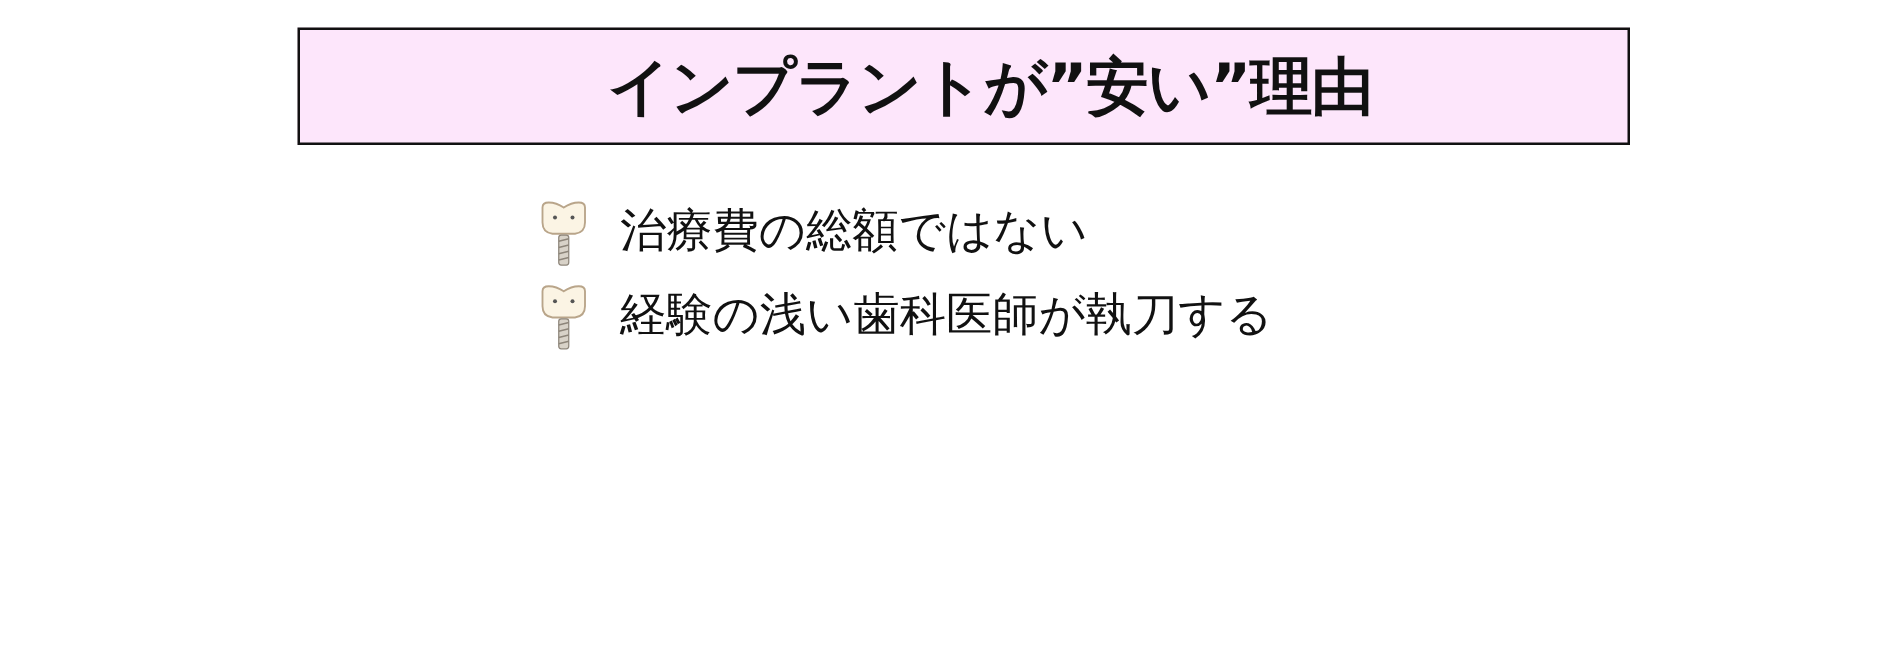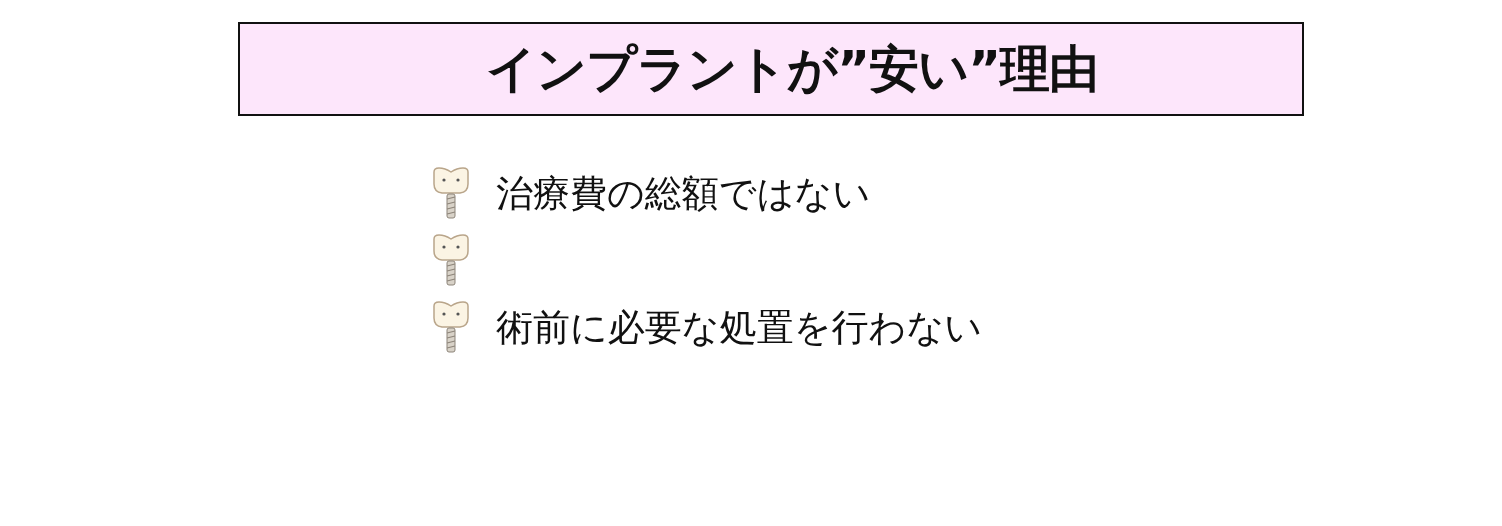--- a/index.html
+++ b/index.html
@@ -3,21 +3,21 @@
 <meta charset="utf-8">
 <style>
   html, body { margin:0; padding:0; }
   body { width:1502px; height:526px; background:#ffffff; position:relative; overflow:hidden;
          font-family: "DejaVu Sans", "Liberation Sans", sans-serif; color:#111; }
   .title-box { position:absolute; left:238px; top:22px; width:1066px; height:94px;
                background:#fde6fb; border:2px solid #111; box-sizing:border-box;
                display:flex; align-items:center; justify-content:center;padding-left:42px; }
   .title-text { font-size:50px; font-weight:bold; letter-spacing:-1px; color:#111; }
   .list { position:absolute; left:430px; top:160px; }
-  .item { height:67px; display:flex; align-items:center; }
+  .item { height:67px; display:flex; align-items:flex-start; }
   .icon { width:42px; height:56px; margin-right:24px; }
   .label { font-size:37px; color:#111; white-space:nowrap; }
 </style>
 </head>
 <body>
 
 <div class="title-box">
   <span class="title-text">インプラントが”安い”理由</span>
 </div>
 
@@ -33,24 +33,15 @@
     <span class="label">治療費の総額ではない</span>
   </div>
   <div class="item">
     <svg class="icon" viewBox="0 0 42 56">
       <path d="M4 6 Q4 2 9 2 Q15 2 21 6 Q27 2 33 2 Q38 2 38 6 L38 18 Q38 26 30 27 L12 27 Q4 26 4 18 Z" fill="#fbf4e4" stroke="#b9a58a" stroke-width="1.5"></path>
       <circle cx="14" cy="14" r="1.6" fill="#555"></circle>
         <circle cx="28" cy="14" r="1.6" fill="#555"></circle>
       <rect x="17" y="28" width="8" height="24" rx="2" fill="#d8d2c8" stroke="#8d857a" stroke-width="1"></rect>
       <path d="M17 33 L25 31 M17 38 L25 36 M17 43 L25 41 M17 48 L25 46" stroke="#8d857a" stroke-width="1.2"></path>
     </svg>
-  </div>
-  <div class="item">
-    <svg class="icon" viewBox="0 0 42 56">
-      <path d="M4 6 Q4 2 9 2 Q15 2 21 6 Q27 2 33 2 Q38 2 38 6 L38 18 Q38 26 30 27 L12 27 Q4 26 4 18 Z" fill="#fbf4e4" stroke="#b9a58a" stroke-width="1.5"></path>
-      <circle cx="14" cy="14" r="1.6" fill="#555"></circle>
-        <circle cx="28" cy="14" r="1.6" fill="#555"></circle>
-      <rect x="17" y="28" width="8" height="24" rx="2" fill="#d8d2c8" stroke="#8d857a" stroke-width="1"></rect>
-      <path d="M17 33 L25 31 M17 38 L25 36 M17 43 L25 41 M17 48 L25 46" stroke="#8d857a" stroke-width="1.2"></path>
-    </svg>
-    <span class="label">術前に必要な処置を行わない</span>
+    <span class="label">経験の浅い歯科医師が執刀する</span>
   </div>
 </div>
 
 </body></html>

